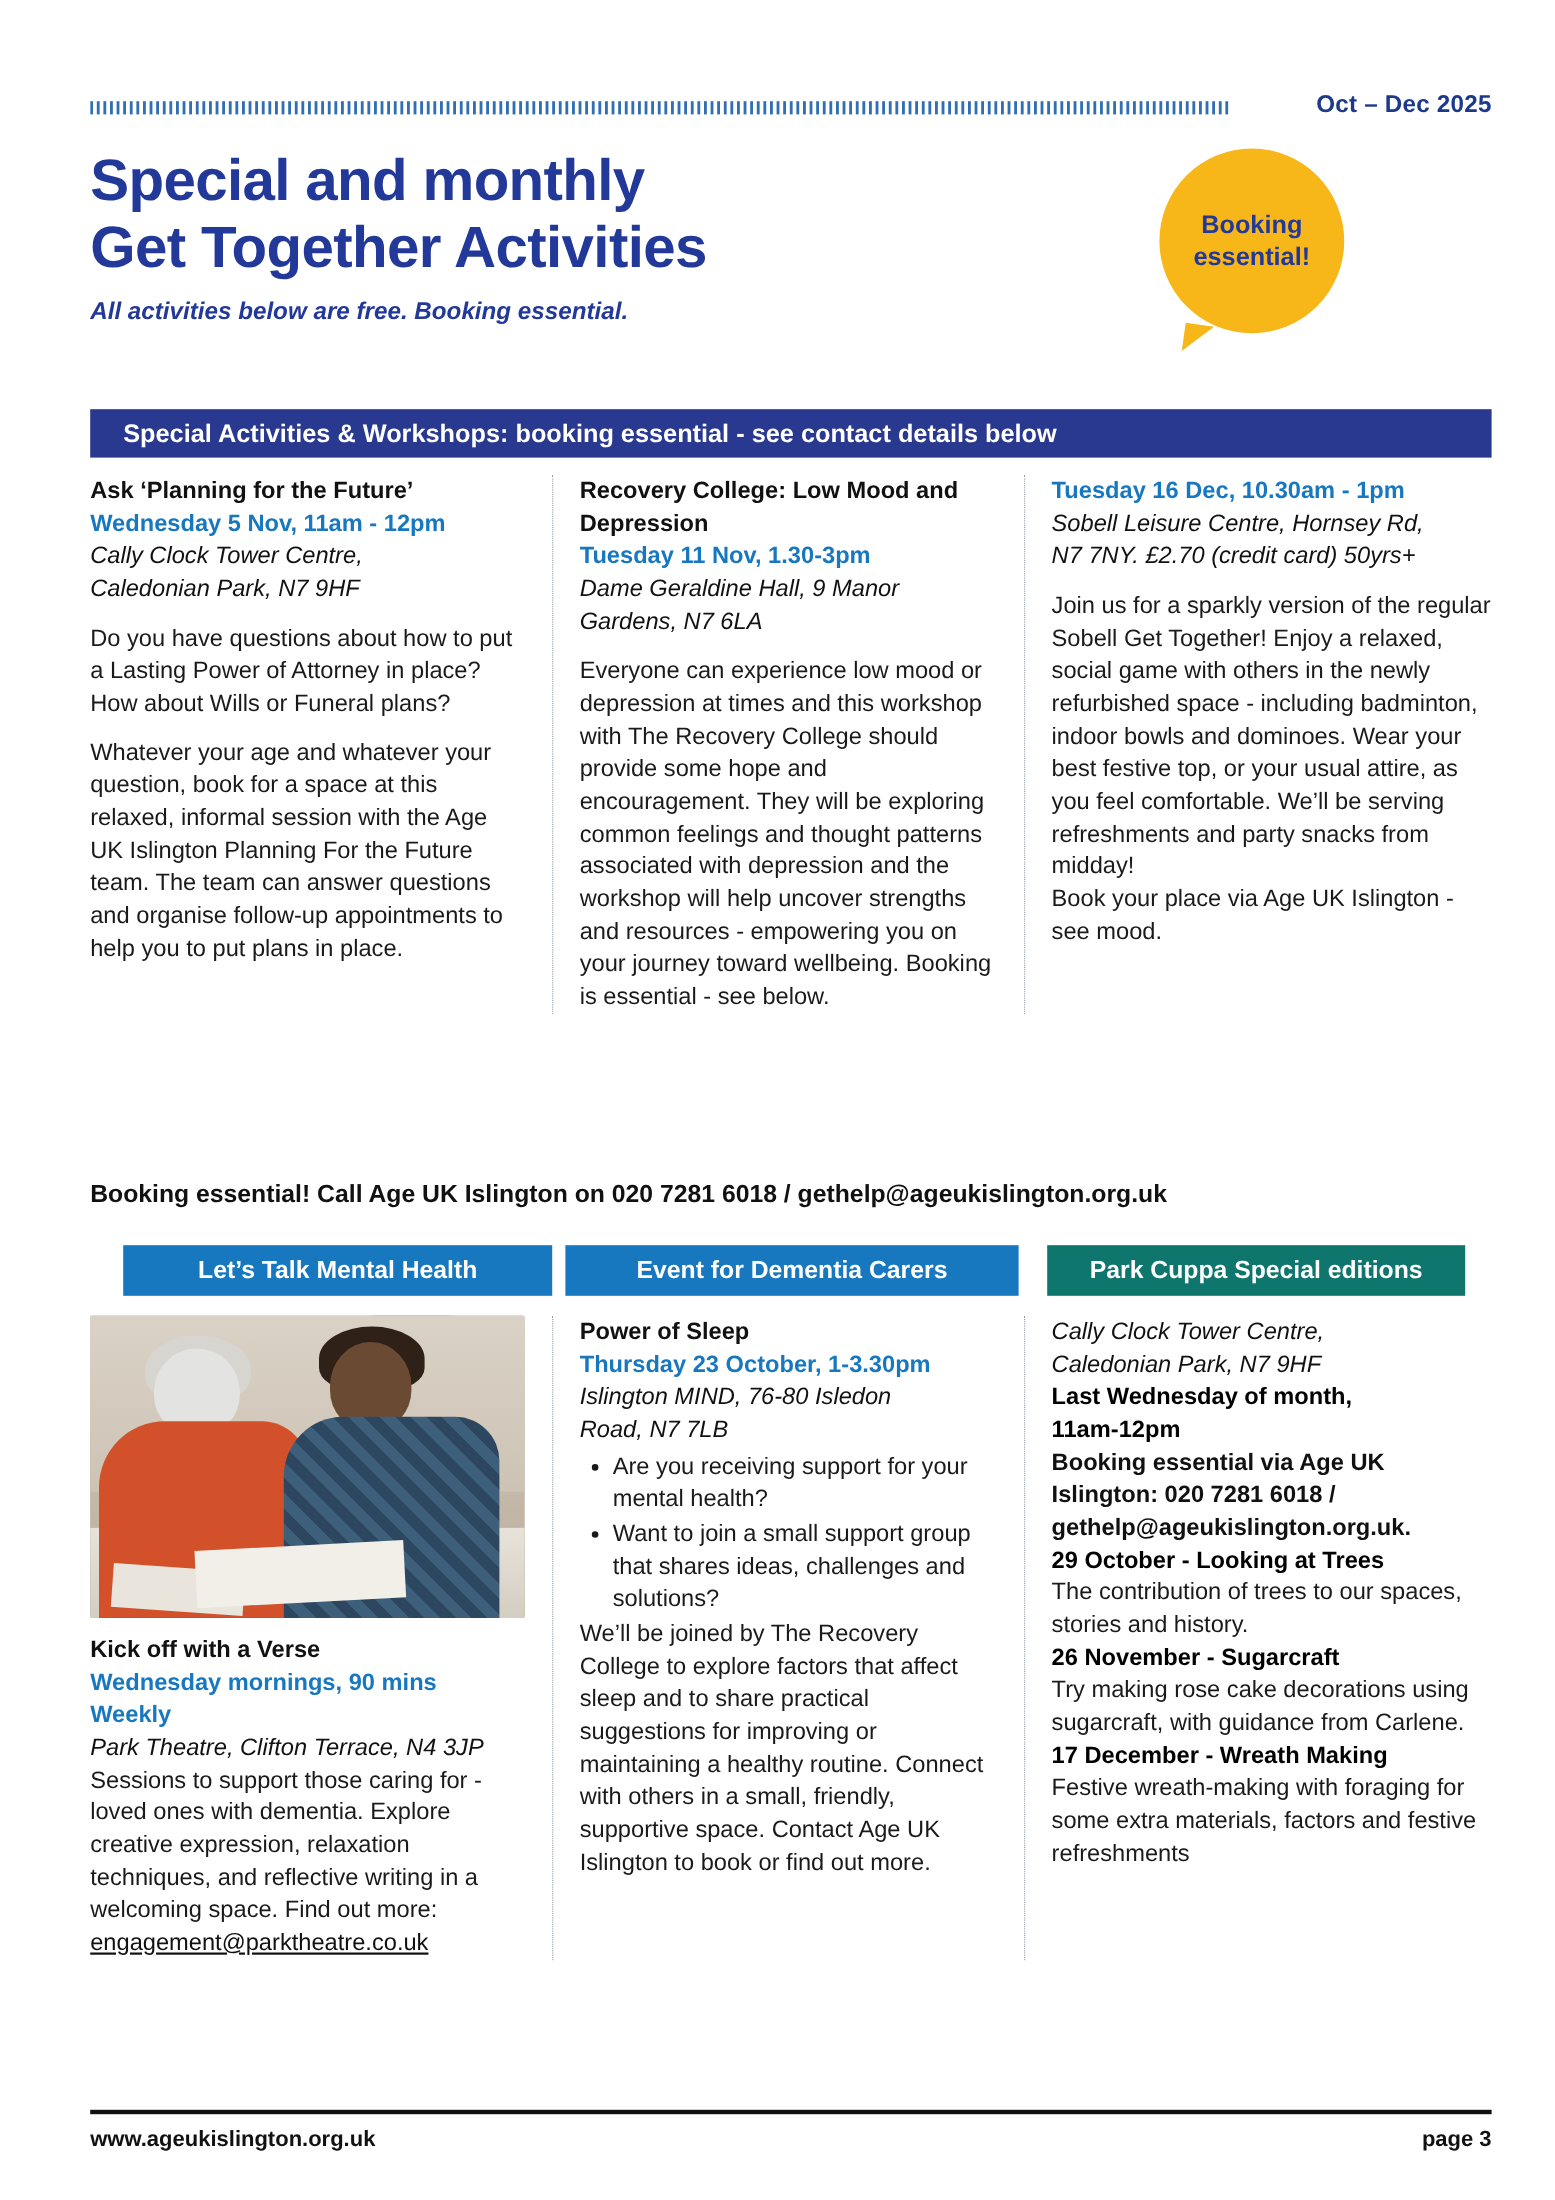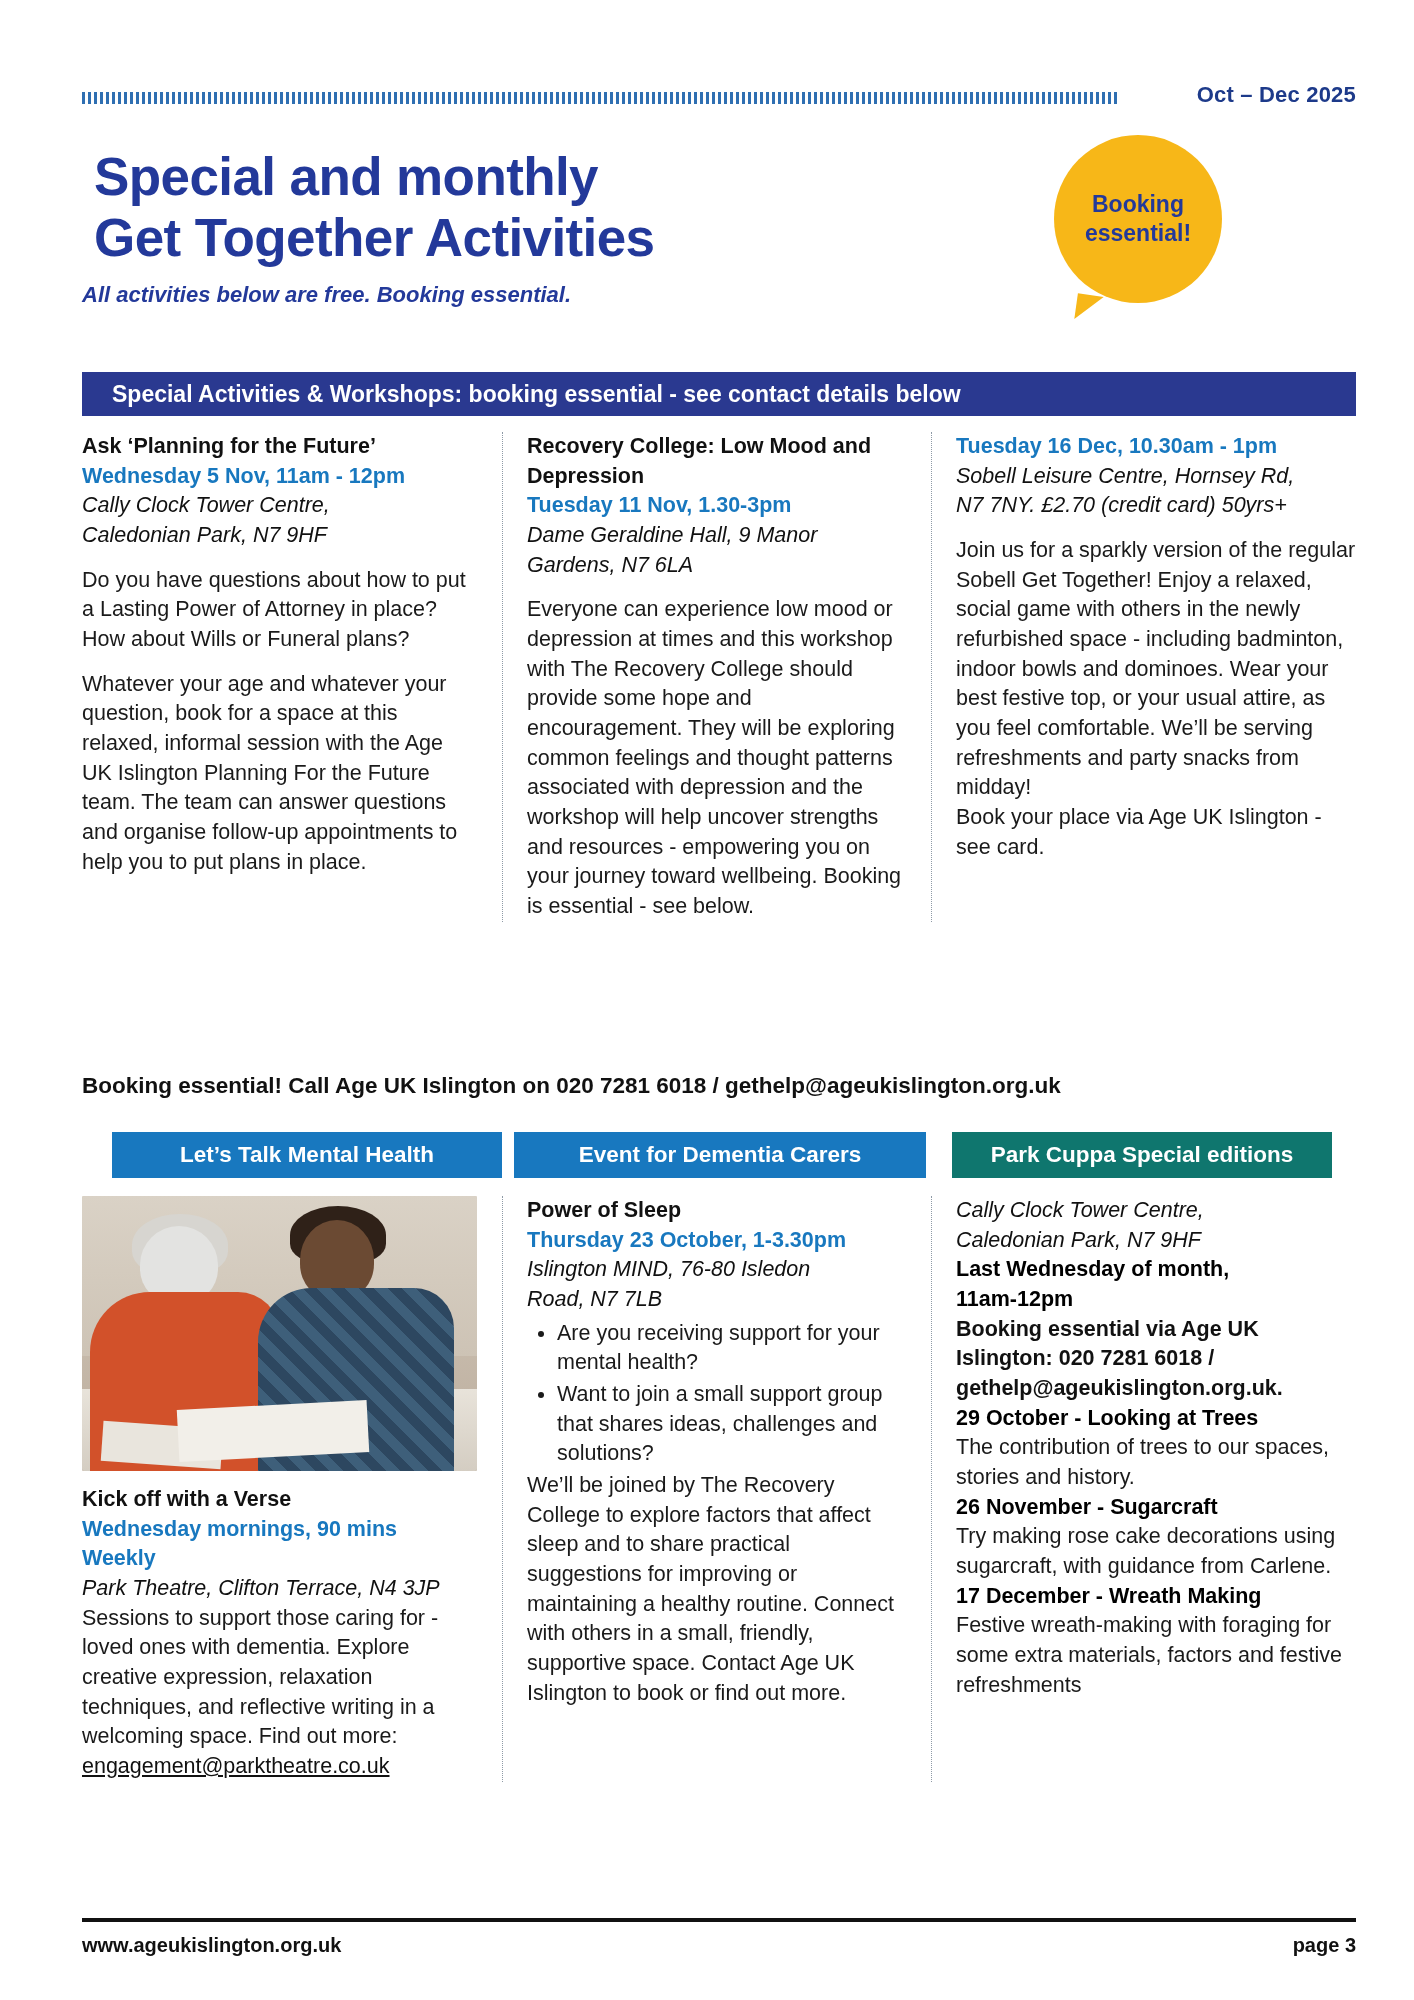--- a/index.html
+++ b/index.html
@@ -49,21 +49,21 @@
     letter-spacing: .2px;
   }
 
   
   .masthead {
     position: absolute;
     left: 70px; top: 135px;
     width: 1090px;
   }
   .masthead h1 {
-    margin: 12px;
+    margin: 0;
     font-size: 53px;
     line-height: 1.15;
     font-weight: bold;
     color: #23399a;
     letter-spacing: -0.6px;
   }
   .masthead .sub {
     margin-top: 13px;
     font-size: 22px;
     font-style: italic;
@@ -313,21 +313,21 @@
       <div class="t-ital">Dame Geraldine Hall, 9 Manor</div>
       <div class="t-ital">Gardens, N7 6LA</div>
       <div class="p">Everyone can experience low mood or depression at times and this workshop with The Recovery College should provide some hope and encouragement. They will be exploring common feelings and thought patterns associated with depression and the workshop will help uncover strengths and resources - empowering  you on your journey toward wellbeing. Booking is essential - see below.</div>
     </div>
 
     <div class="col c3">
       <div class="t-blue">Tuesday 16 Dec, 10.30am - 1pm</div>
       <div class="t-ital">Sobell Leisure Centre, Hornsey Rd,</div>
       <div class="t-ital">N7 7NY. £2.70 (credit card) 50yrs+</div>
       <div class="p">Join us for a sparkly version of the regular Sobell Get Together! Enjoy a relaxed, social game with others in the newly refurbished space - including badminton, indoor bowls and dominoes. Wear your best festive top, or your usual attire, as you feel comfortable. We’ll be serving refreshments and party snacks from midday!</div>
-      <div>Book your place via Age UK Islington - see card.</div>
+      <div>Book your place via Age UK Islington - see mood.</div>
     </div>
 
   </div>
 
   <div class="booking-line">Booking essential! Call Age UK Islington on 020 7281 6018 / gethelp@ageukislington.org.uk</div>
 
   <div class="head-row">
     <div class="head h2c">Let’s Talk Mental Health</div>
     <div class="head h1c">Event for Dementia Carers</div>
     <div class="head h3c">Park Cuppa Special editions</div>

